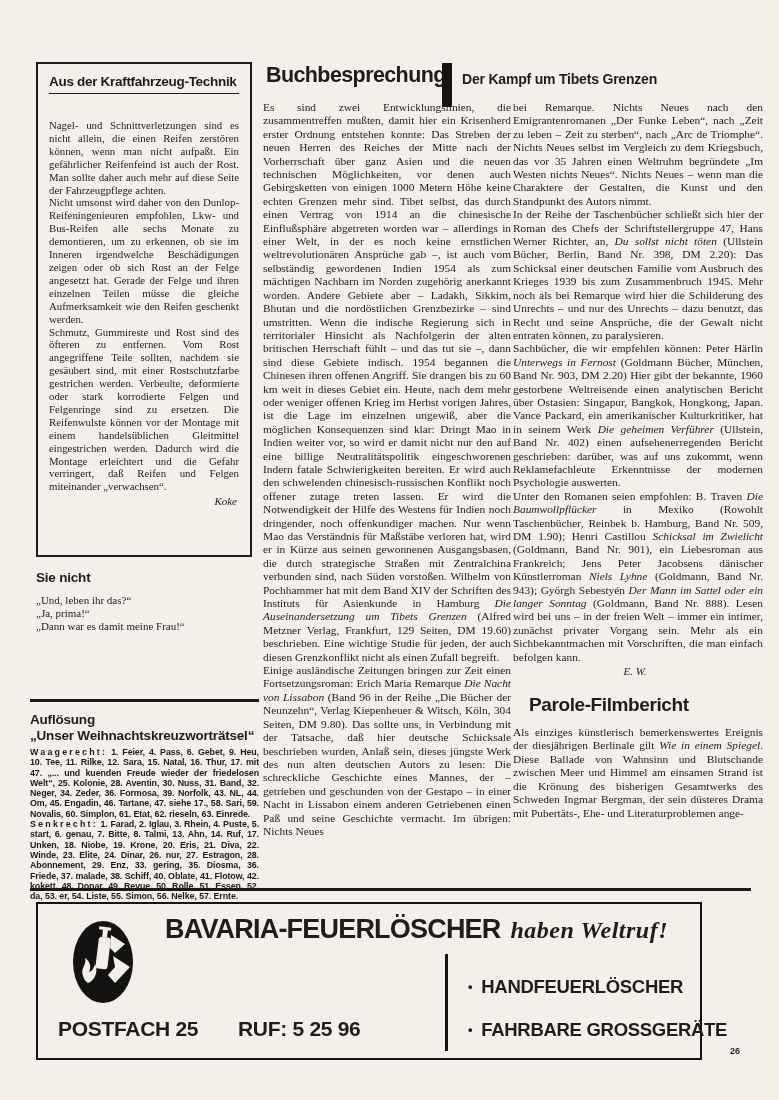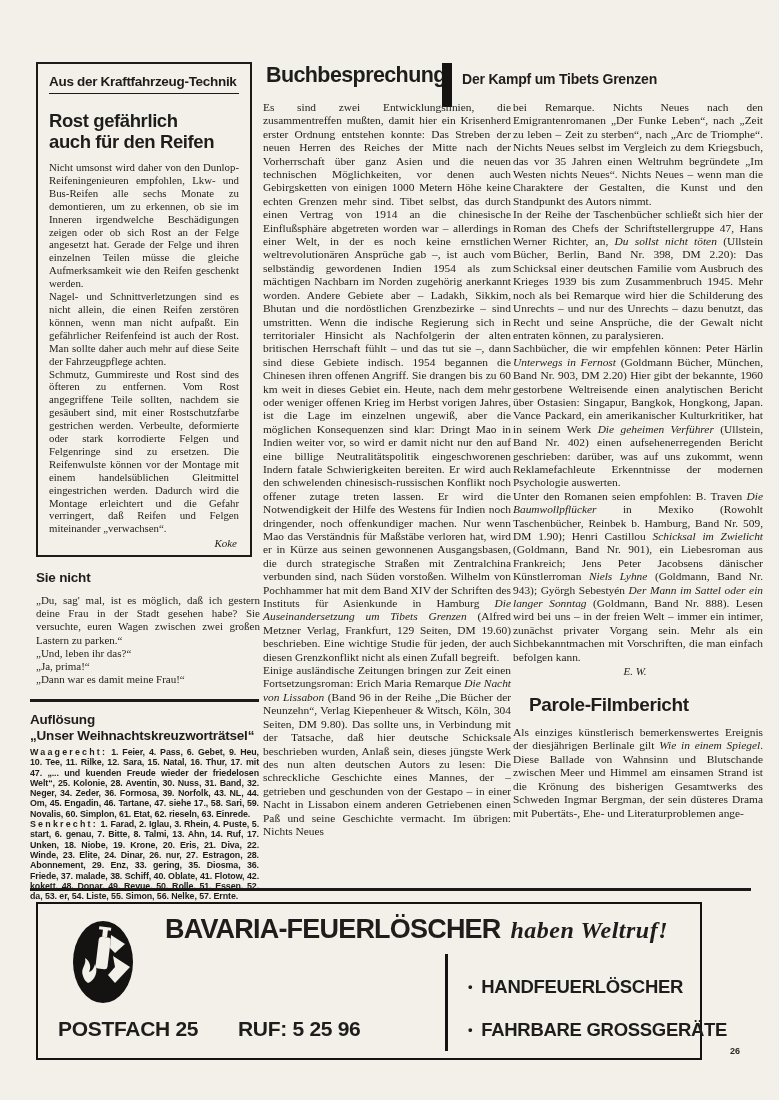--- a/index.html
+++ b/index.html
@@ -14,21 +14,21 @@
 
   
   .kfz-box{
     left:36px;top:62px;width:216px;height:495px;
     border:2px solid #1c1b19;padding:10px 11px 8px 11px;
     box-sizing:border-box;
   }
   .kfz-kicker{
     font-family:"Liberation Sans", sans-serif;font-weight:bold;
     font-size:13.5px;letter-spacing:-0.3px;
-    border-bottom:1.5px solid #1c1b19;padding-bottom:4px;margin-bottom:16px;
+    border-bottom:1.5px solid #1c1b19;padding-bottom:4px;margin-bottom:25px;
     white-space:nowrap;
   }
   .kfz-title{
     font-family:"Liberation Sans", sans-serif;font-weight:bold;
     font-size:18.5px;line-height:21px;letter-spacing:-0.4px;margin-bottom:9px;
   }
   .kfz-body p{font-size:10.8px;line-height:12.9px;text-align:justify;margin:0;}
   .kfz-sig{font-size:11px;font-style:italic;text-align:right;margin-top:2px;padding-right:2px;}
 
   
@@ -79,35 +79,30 @@
   .ad-item2{left:430px;top:115px;}
   .ad-logo{left:25px;top:16px;width:80px;height:84px;}
 
   .page-num{left:730px;top:1046px;font-family:"Liberation Sans", sans-serif;font-weight:bold;font-size:9px;color:#2a2927;}
 </style>
 </head>
 <body>
 
 <div class="abs kfz-box">
   <div class="kfz-kicker">Aus der Kraftfahrzeug-Technik</div>
-  <div class="kfz-title">
-    <span>Rost gefährlich</span><br>
-    <span>auch für den Reifen</span>
-  </div>
   <div class="kfz-body">
+    <p>Nagel- und Schnittverletzungen sind es nicht allein, die einen Reifen zerstören können, wenn man nicht aufpaßt. Ein gefährlicher Reifenfeind ist auch der Rost. Man sollte daher auch mehr auf diese Seite der Fahrzeugpflege achten.</p>
     <p>Nicht umsonst wird daher von den Dunlop-Reifeningenieuren empfohlen, Lkw- und Bus-Reifen alle sechs Monate zu demontieren, um zu erkennen, ob sie im Inneren irgendwelche Beschädigungen zeigen oder ob sich Rost an der Felge angesetzt hat. Gerade der Felge und ihren einzelnen Teilen müsse die gleiche Aufmerksamkeit wie den Reifen geschenkt werden.</p>
-    <p>Nagel- und Schnittverletzungen sind es nicht allein, die einen Reifen zerstören können, wenn man nicht aufpaßt. Ein gefährlicher Reifenfeind ist auch der Rost. Man sollte daher auch mehr auf diese Seite der Fahrzeugpflege achten.</p>
     <p>Schmutz, Gummireste und Rost sind des öfteren zu entfernen. Vom Rost angegriffene Teile sollten, nachdem sie gesäubert sind, mit einer Rostschutzfarbe gestrichen werden. Verbeulte, deformierte oder stark korrodierte Felgen und Felgenringe sind zu ersetzen. Die Reifenwulste können vor der Montage mit einem handelsüblichen Gleitmittel eingestrichen werden. Dadurch wird die Montage erleichtert und die Gefahr verringert, daß Reifen und Felgen miteinander „verwachsen“.</p>
   </div>
   <div class="kfz-sig">Koke</div>
 </div>
 
 <div class="abs joke">
   <div class="joke-title">Sie nicht</div>
-  <p>„Du, sag' mal, ist es möglich, daß ich gestern deine Frau in der Stadt gesehen habe? Sie versuchte, euren Wagen zwischen zwei großen Lastern zu parken.“</p>
   <p class="short">„Und, leben ihr das?“</p>
   <p class="short">„Ja, prima!“</p>
   <p class="short">„Dann war es damit meine Frau!“</p>
 </div>
 
 <div class="abs rule-mid"></div>
 
 <div class="abs solution">
   <div class="sol-title">
     <span>Auflösung</span><br>

